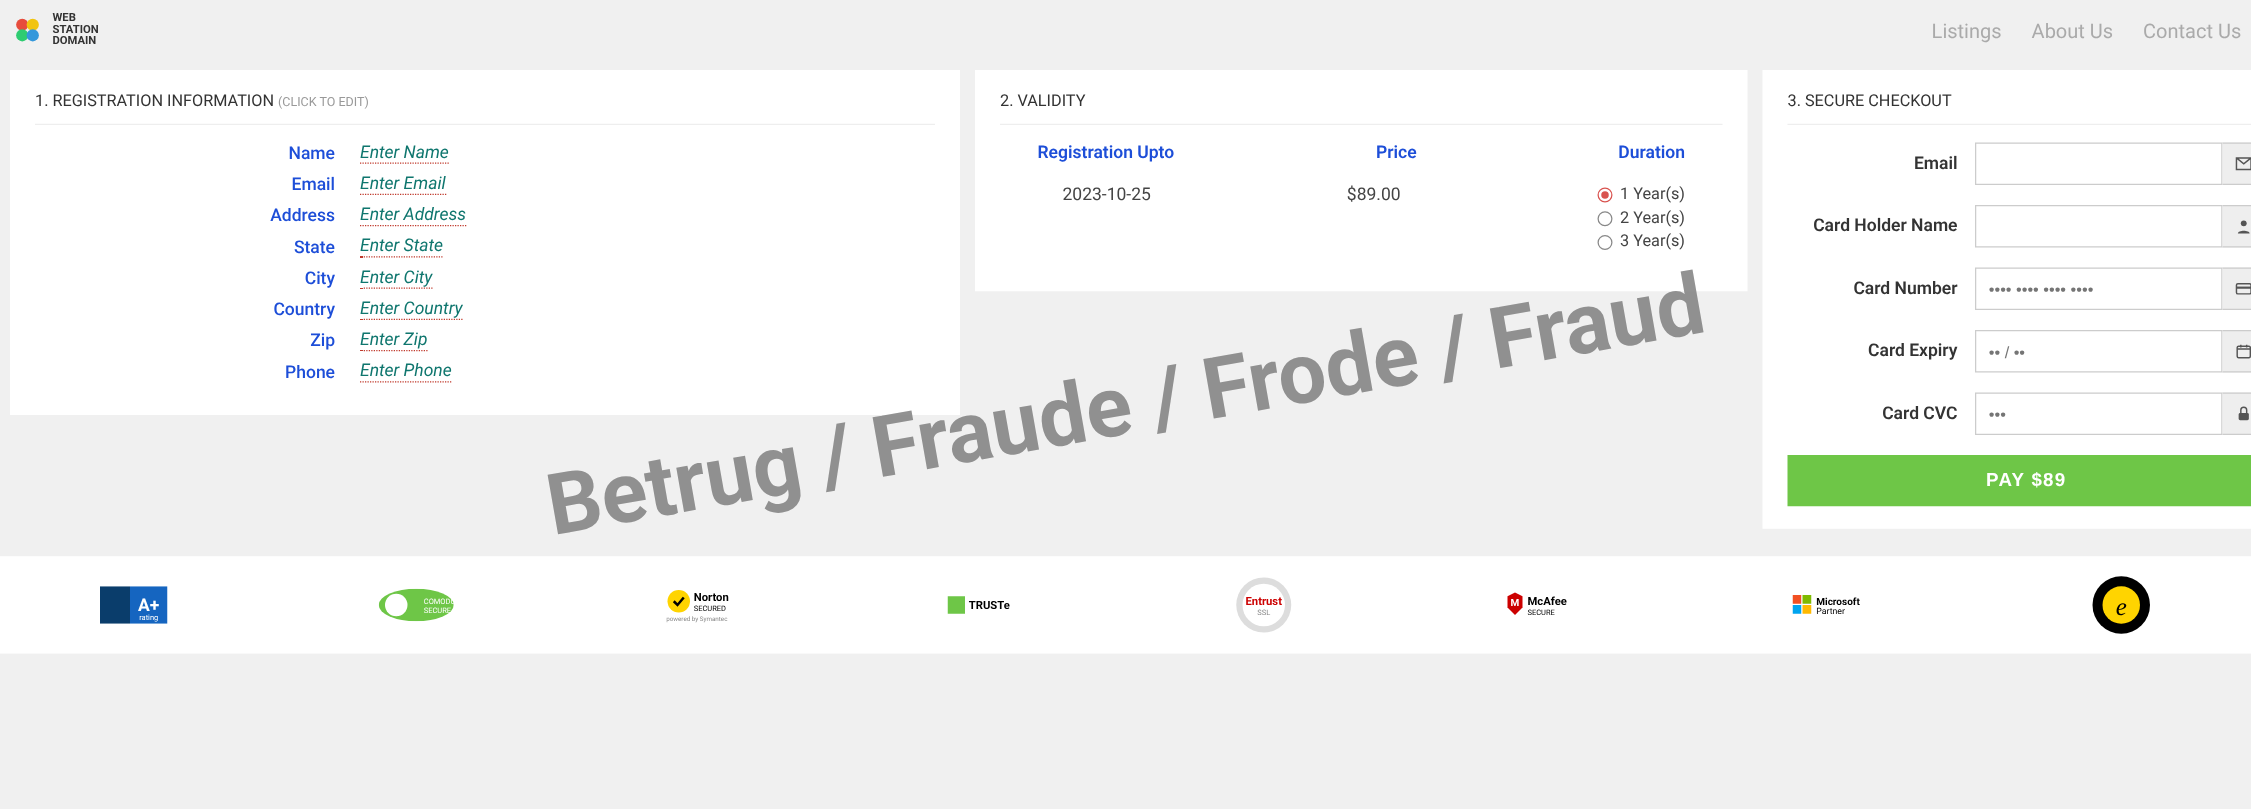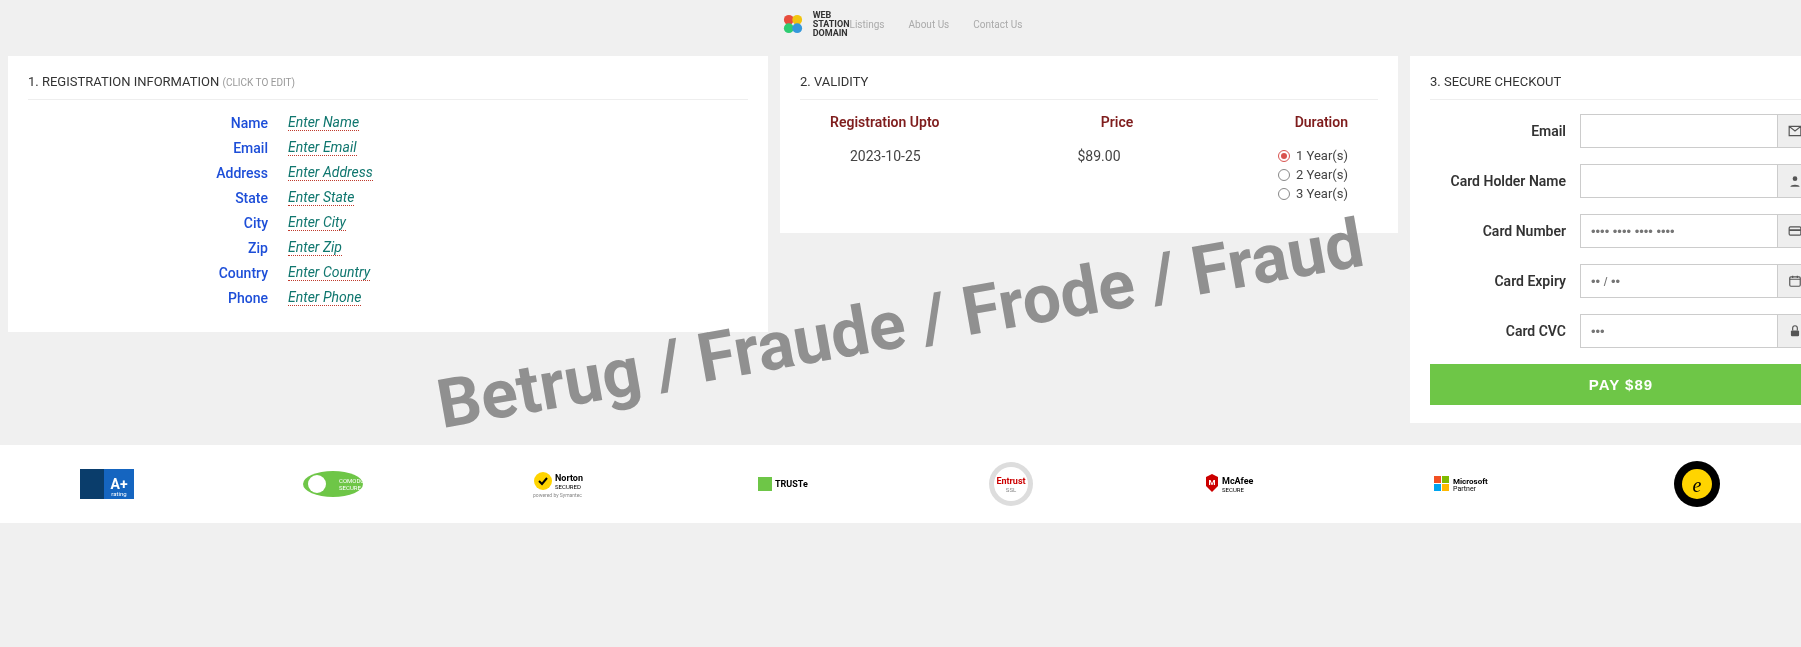--- a/index.html
+++ b/index.html
@@ -1,36 +1,36 @@
 <!DOCTYPE html>
 <html><head>
 <meta charset="utf-8">
 <style>
 * { box-sizing: border-box; margin: 0; padding: 0; }
 body { font-family: -apple-system, BlinkMacSystemFont, "Segoe UI", Roboto, Arial, sans-serif; background: #f0f0f0; width: 1801px; position: relative; }
-.header { display: flex; justify-content: center; align-items: center; padding: 10px 20px; }
+.header { display: flex; justify-content: space-between; align-items: center; padding: 10px 8px; }
 .logo { display: flex; align-items: center; gap: 6px; }
 .logo-icon { width: 28px; height: 28px; }
 .logo-text { font-size: 9px; font-weight: bold; line-height: 1; color:#333; }
 .nav { display: flex; gap: 24px; }
-.nav a { color: #aaa; text-decoration: none; font-size: 10px; }
+.nav a { color: #aaa; text-decoration: none; font-size: 16px; }
 .container { display: flex; gap: 12px; padding: 8px; align-items: flex-start; }
 .panel { background: #fff; padding: 18px 20px; }
 .panel-title { font-size: 13px; color: #333; margin-bottom: 10px; }
 .panel-title .sub { font-size: 10px; color:#999; font-weight:normal; }
 .p1 { flex: 0 0 760px; }
 .p2 { flex: 0 0 618px; padding-bottom:28px;}
 .p3 { flex: 0 0 400px; }
 .hr { border:none; border-top:1px solid #eee; margin: 4px 0 14px; }
 .domain-box { border: 2px solid #d00; display:inline-block; padding:6px 14px; font-size:18px; font-weight:500; color:#222;}
 .domain-wrap { text-align:center; margin-bottom:18px; }
 .form-row { display:flex; align-items:center; margin-bottom:8px; }
 .form-row .lbl { width:260px; text-align:right; padding-right:20px; font-size:14px; color:#1d4ed8; font-weight:500;}
 .form-row .val { color:#0f766e; font-size:14px; font-style:italic; border-bottom:1px dotted #c0392b; cursor:pointer;}
-.vhead { display:flex; justify-content:space-between; font-weight:600; font-size:14px; color:#7f1d1d; padding: 0 30px; margin-bottom:18px;}
+.vhead { display:flex; justify-content:space-between; font-weight:600; font-size:14px; color:#1d4ed8; padding: 0 30px; margin-bottom:18px;}
 .vrow { display:flex; padding: 0 30px; font-size:14px; color:#444; align-items:flex-start;}
 .vrow > div { flex:1; text-align:center;}
 .vrow > div:last-child { text-align:right; }
 .radio-line { display:flex; gap:6px; align-items:center; justify-content:flex-end; margin-bottom:4px; font-size:13px;}
 .radio { width:12px; height:12px; border:1.5px solid #888; border-radius:50%; display:inline-flex; align-items:center; justify-content:center;}
 .radio.checked { border-color:#d9534f;}
 .radio.checked::after { content:""; width:6px; height:6px; background:#d9534f; border-radius:50%;}
 .crow { display:flex; align-items:center; margin-bottom:16px; }
 .crow .clbl { width:150px; text-align:right; padding-right:14px; font-size:14px; font-weight:600; color:#333;}
 .cinput-wrap { flex:1; display:flex; }
@@ -89,26 +89,26 @@
       </div>
     <div class="form-row">
         <span class="lbl">State</span>
         <span class="val">Enter State</span>
       </div>
     <div class="form-row">
         <span class="lbl">City</span>
         <span class="val">Enter City</span>
       </div>
     <div class="form-row">
+        <span class="lbl">Country</span>
+        <span class="val">Enter Country</span>
+      </div>
+    <div class="form-row">
         <span class="lbl">Zip</span>
         <span class="val">Enter Zip</span>
-      </div>
-    <div class="form-row">
-        <span class="lbl">Country</span>
-        <span class="val">Enter Country</span>
       </div>
     <div class="form-row">
         <span class="lbl">Phone</span>
         <span class="val">Enter Phone</span>
       </div>
   </div>
 
   <div class="panel p2">
     <div class="panel-title">2. VALIDITY</div>
     <hr class="hr">

